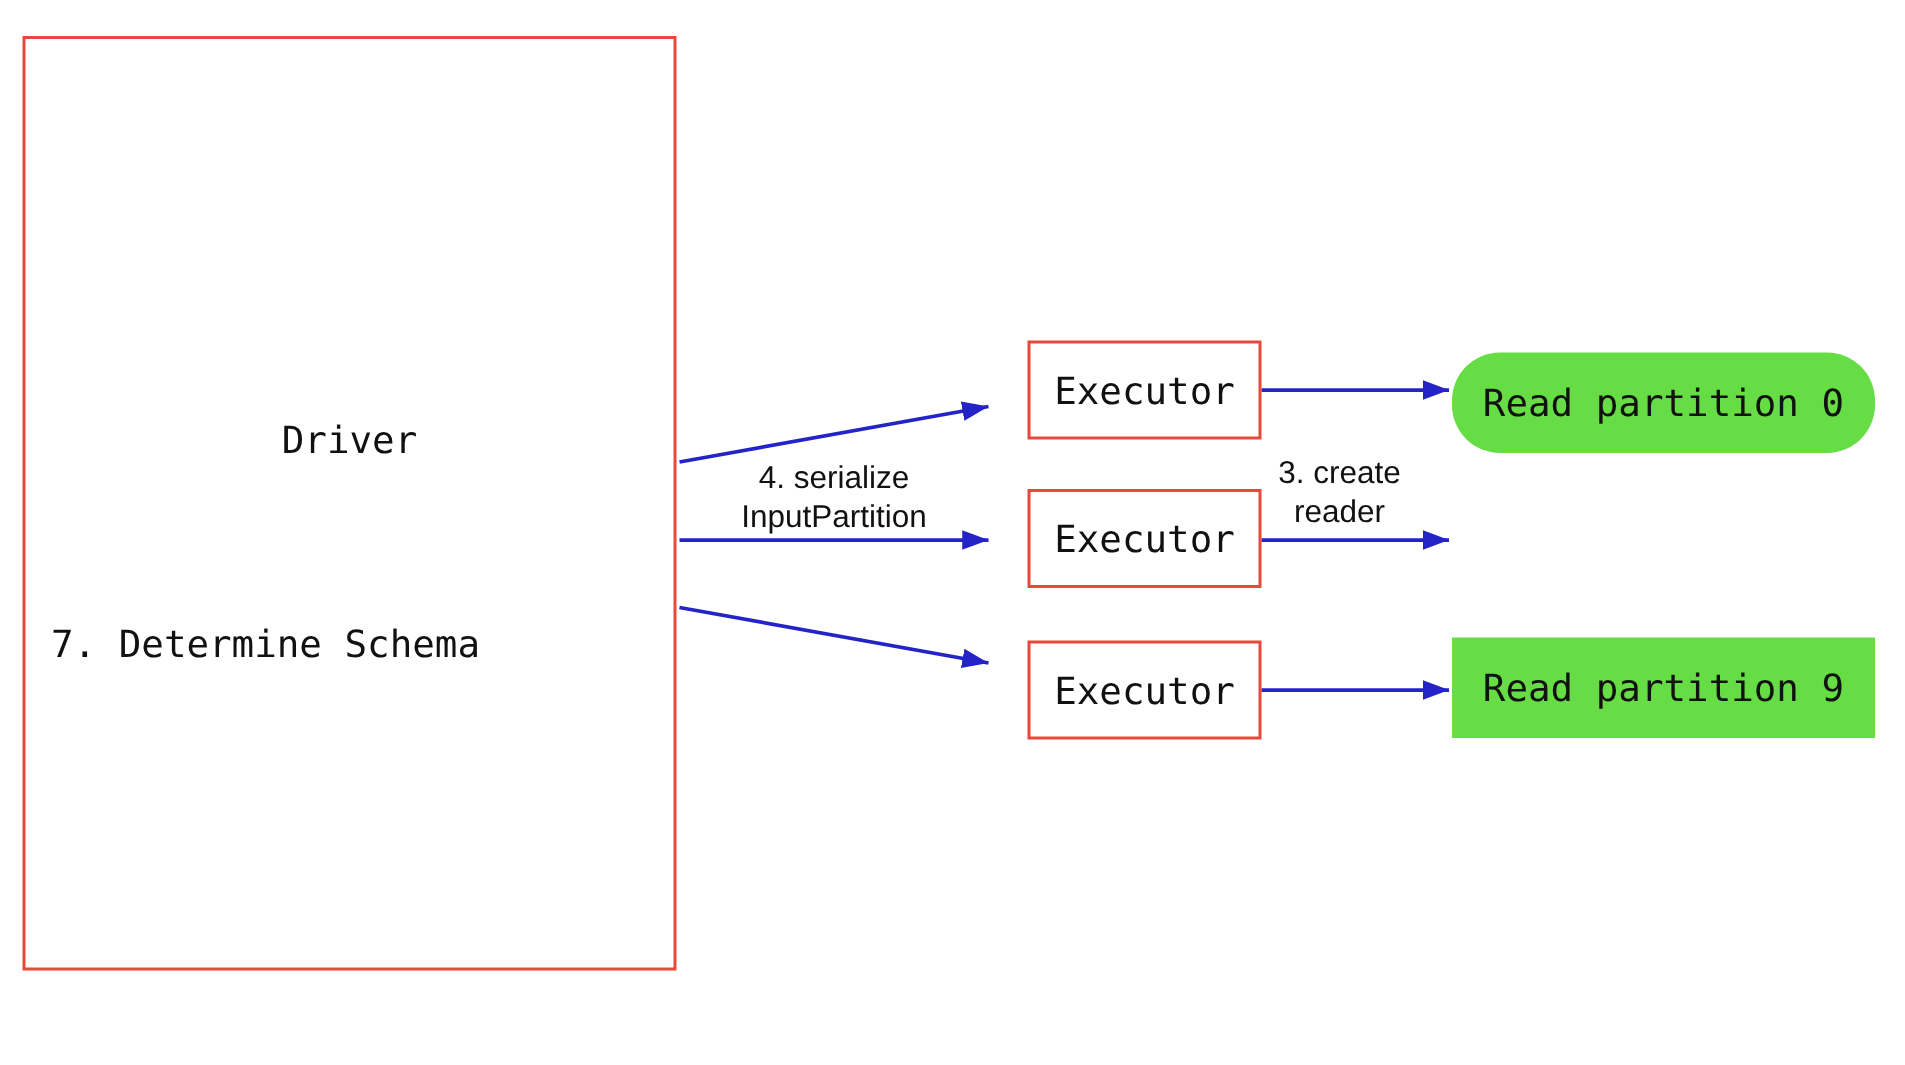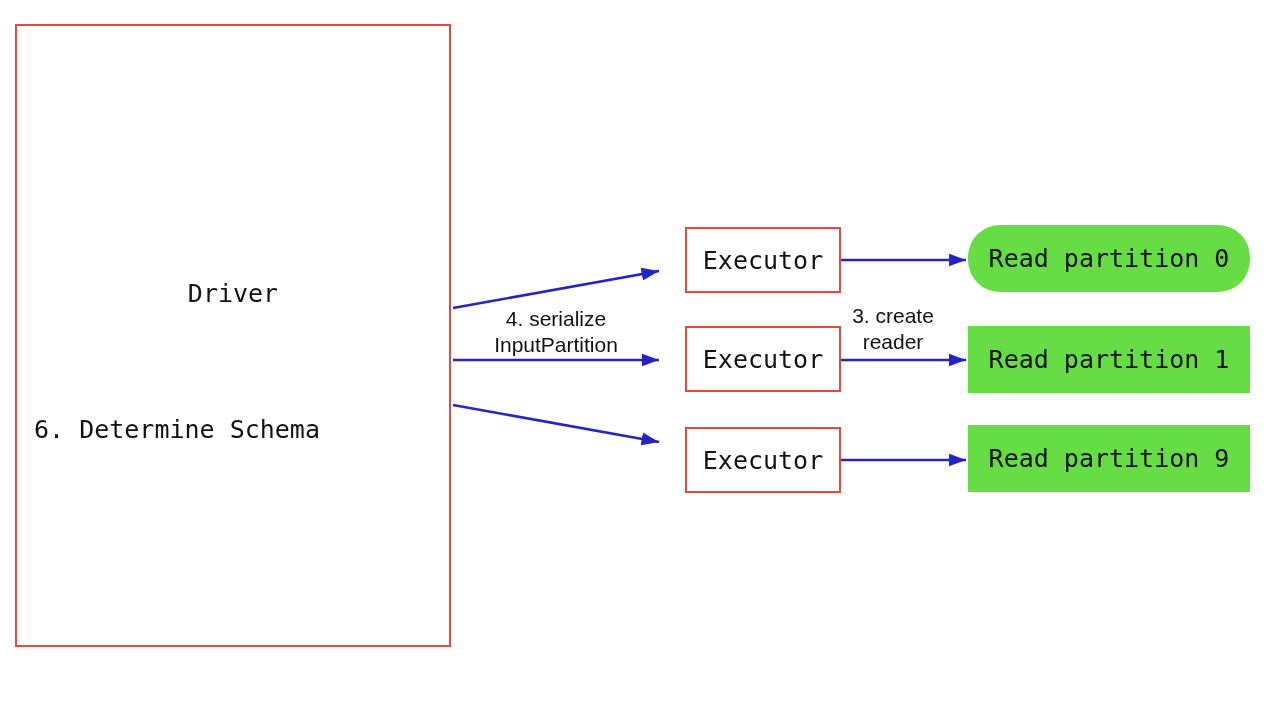--- a/index.html
+++ b/index.html
@@ -87,21 +87,21 @@
     position: absolute;
     left: 968px;
     width: 282px;
     height: 67px;
     background: var(--partition-green);
     display: flex;
     align-items: center;
     justify-content: center;
     font-size: 25px;
   }
-  .partition-1 { top: 225px; border-radius: 32px; }
+  .partition-1 { top: 235px; border-radius: 32px; }
   .partition-2 { top: 326px; }
   .partition-3 { top: 425px; }
   .arrow-label {
     position: absolute;
     text-align: center;
     font-family: Liberation Sans, sans-serif;
     font-size: 21px;
     line-height: 26px;
     color: var(--text-color);
   }
@@ -131,39 +131,36 @@
     <line class="arrow" x1="453" y1="360" x2="659" y2="360" marker-end="url(#arrowhead)"></line>
     <line class="arrow" x1="453" y1="405" x2="659" y2="442" marker-end="url(#arrowhead)"></line>
     <line class="arrow" x1="818" y1="260" x2="966" y2="260" marker-end="url(#arrowhead)"></line>
     <line class="arrow" x1="818" y1="360" x2="966" y2="360" marker-end="url(#arrowhead)"></line>
     <line class="arrow" x1="818" y1="460" x2="966" y2="460" marker-end="url(#arrowhead)"></line>
   </svg>
 
   <div class="driver-box">
     <div class="driver-title">Driver</div>
     <div class="driver-steps">
-      <div>6. Determine Schema</div>
+      <div>7. Determine Schema</div>
     </div>
   </div>
 
   <div class="executor-box executor-1">
     <span>Executor</span>
   </div>
   <div class="executor-box executor-2">
     <span>Executor</span>
   </div>
   <div class="executor-box executor-3">
     <span>Executor</span>
   </div>
 
   <div class="partition-box partition-1">
     <span>Read partition 0</span>
-  </div>
-  <div class="partition-box partition-2">
-    <span>Read partition 1</span>
   </div>
   <div class="partition-box partition-3">
     <span>Read partition 9</span>
   </div>
 
   <div class="arrow-label serialize-label">
     <div>4. serialize</div>
     <div>InputPartition</div>
   </div>
 

